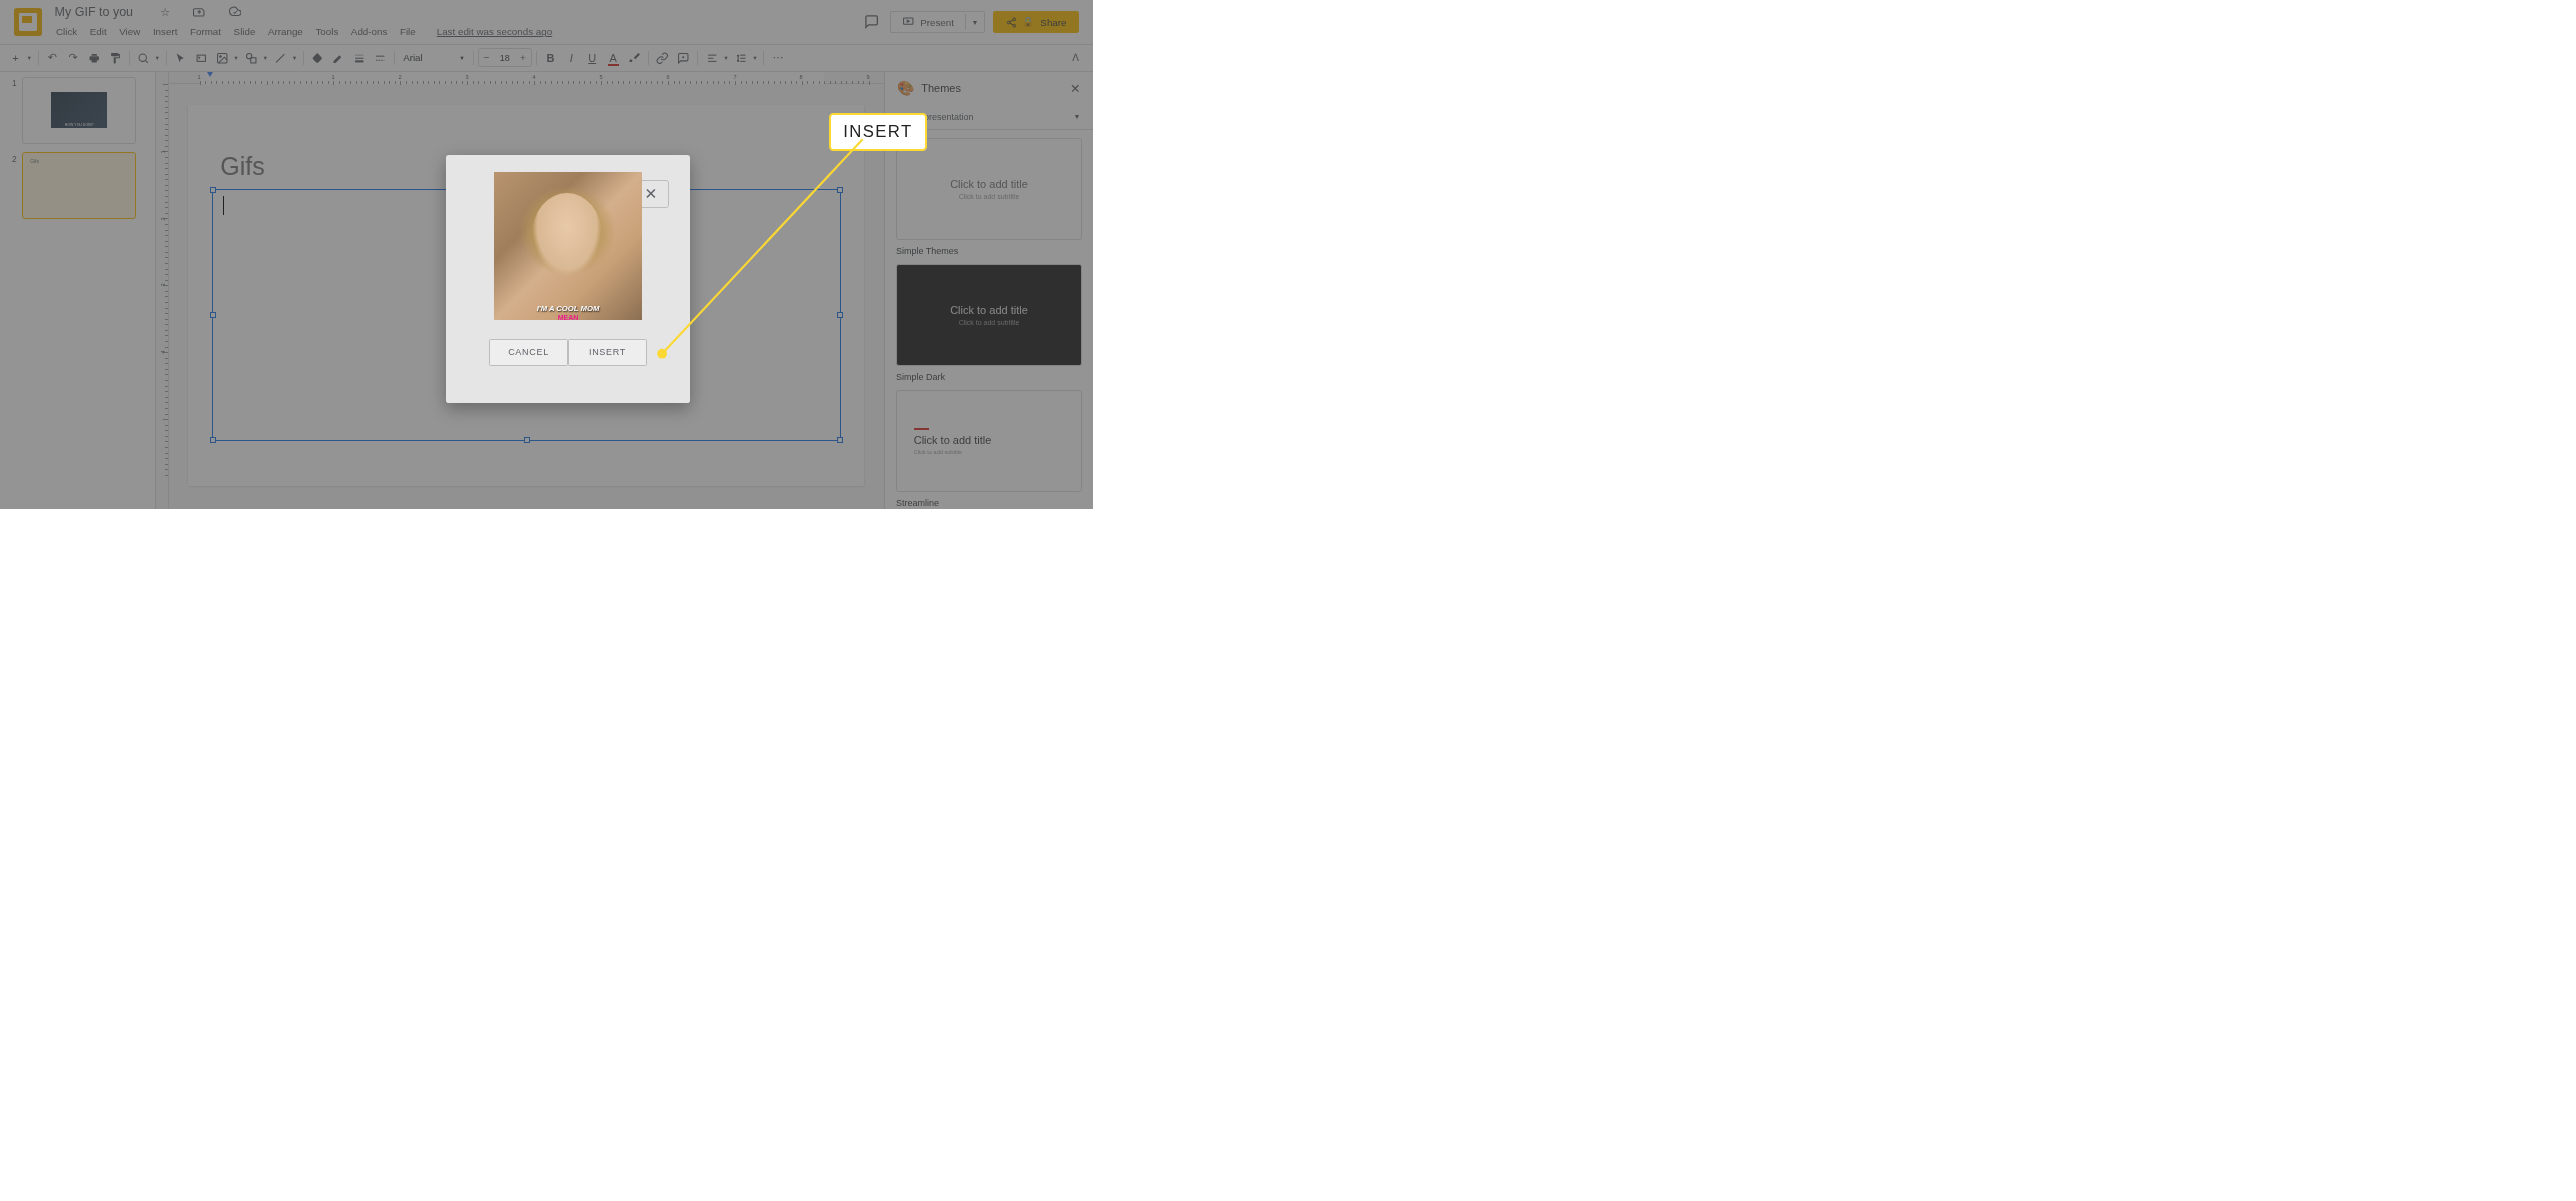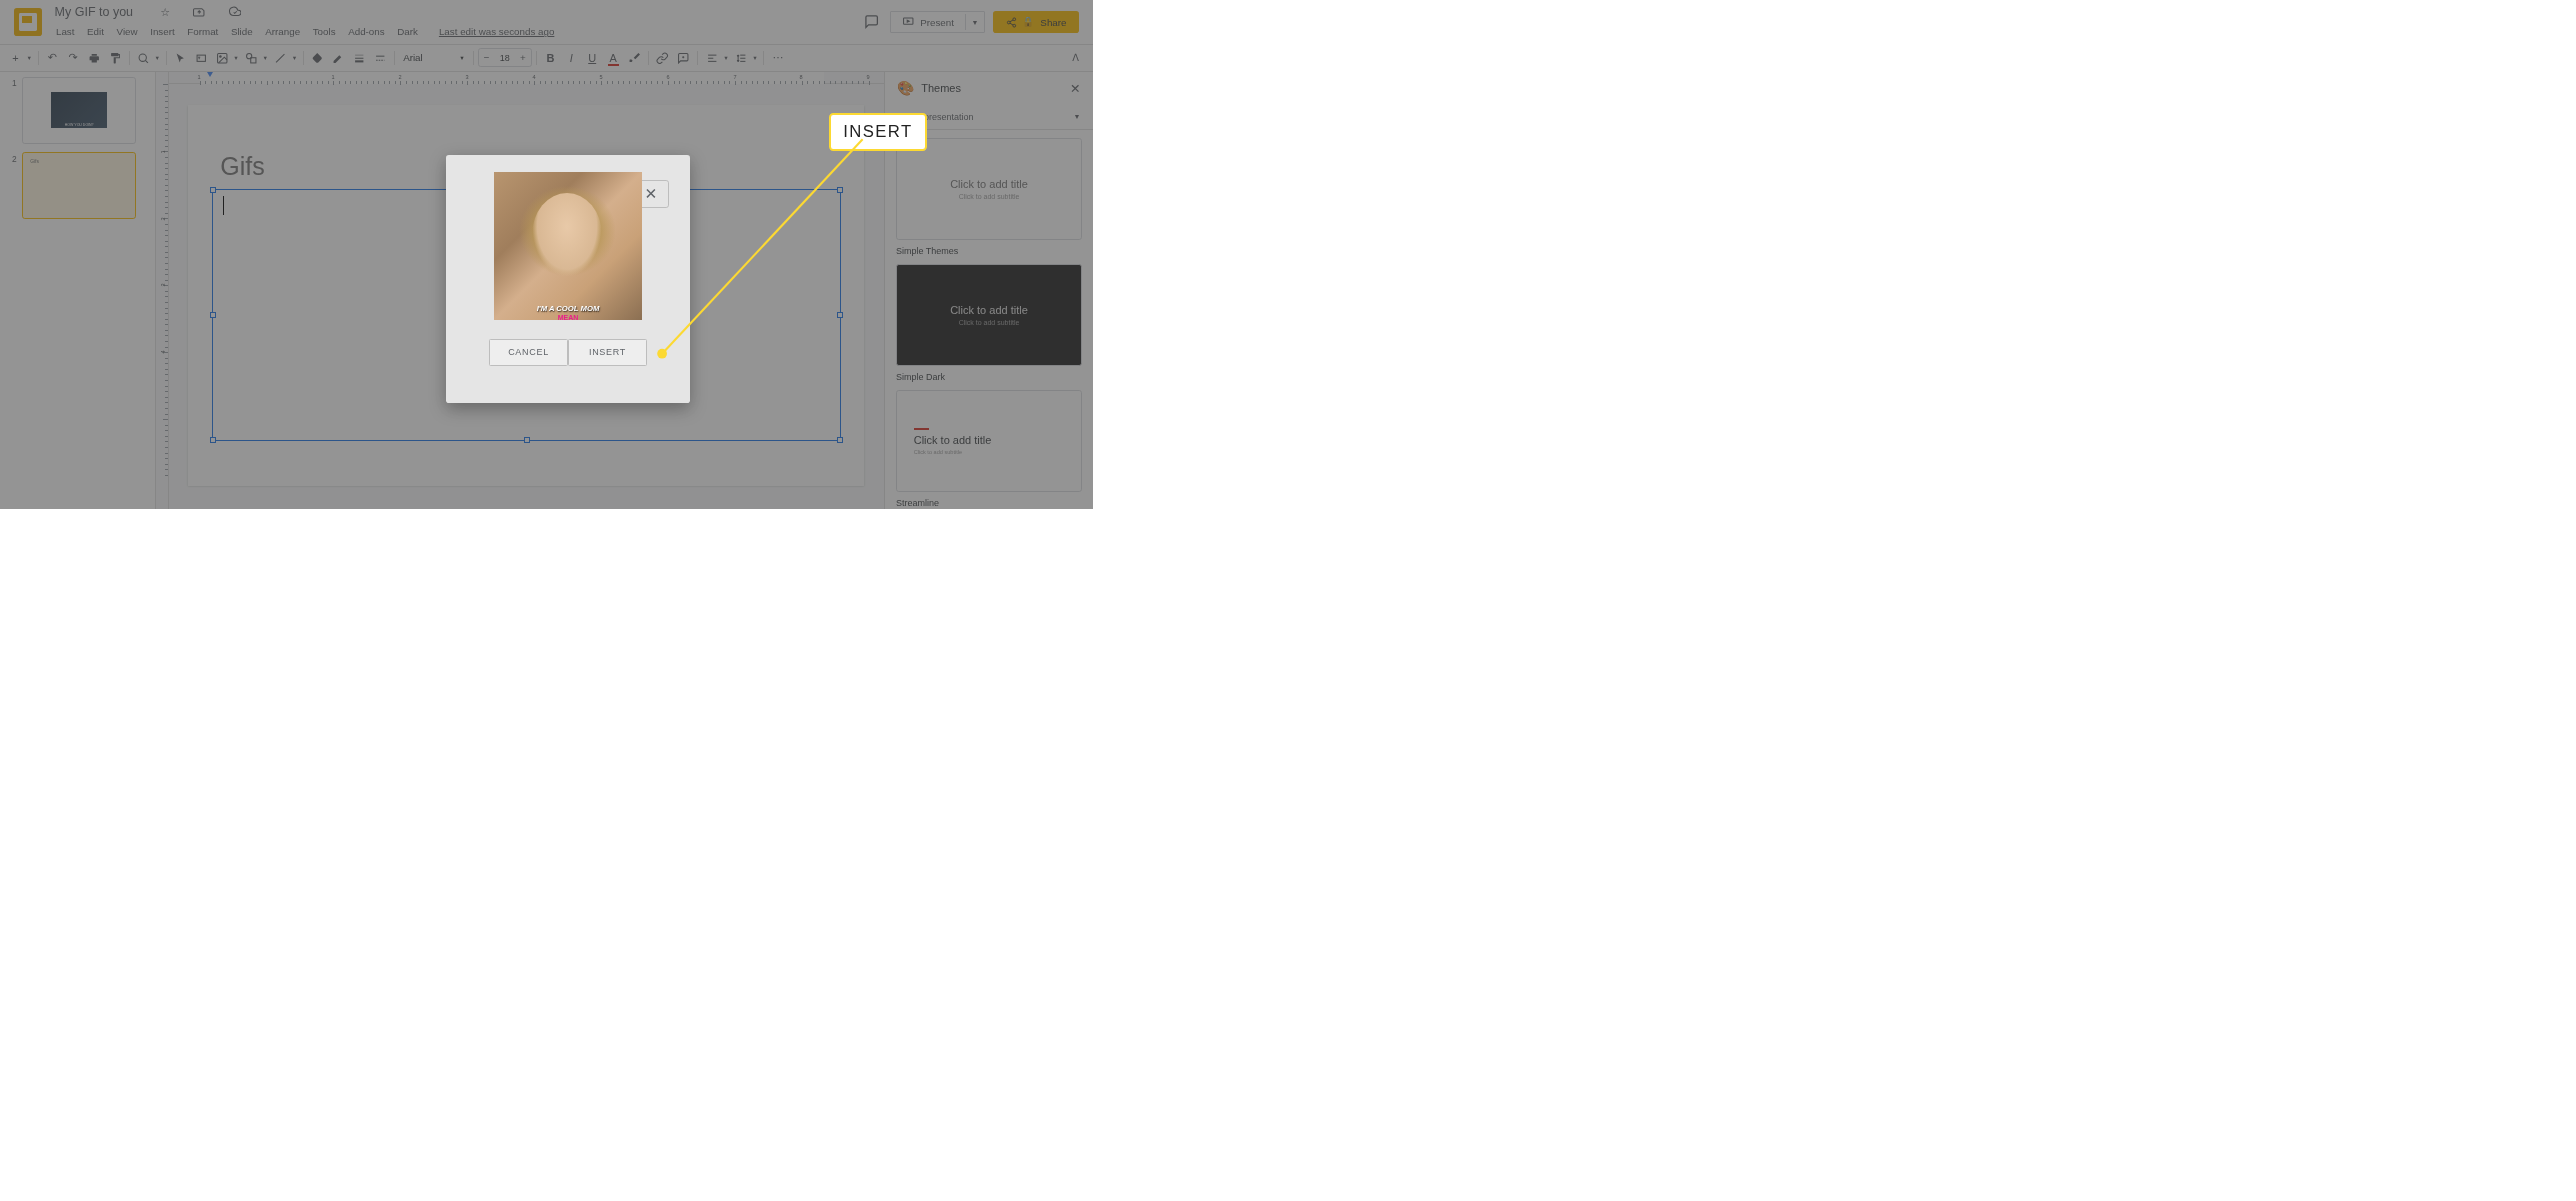--- a/index.html
+++ b/index.html
@@ -129,30 +129,30 @@
           </svg>
       </span>
       <span class="doc-icon">
         <svg class="icon" viewBox="0 0 24 24" fill="none" stroke="currentColor" stroke-width="2">
             <path d="M18 10h-1.26A8 8 0 1 0 9 20h9a5 5 0 0 0 0-10z"></path>
             <path d="M9 14l2 2 4-4"></path>
           </svg>
       </span>
     </div>
     <div class="menubar">
-      <span>Last</span>
+      <span>Click</span>
       <span>Edit</span>
       <span>View</span>
       <span>Insert</span>
       <span>Format</span>
       <span>Slide</span>
       <span>Arrange</span>
       <span>Tools</span>
       <span>Add-ons</span>
-      <span>Dark</span>
+      <span>File</span>
       <span class="last-edit">Last edit was seconds ago</span>
     </div>
   </div>
   <div class="title-right">
     <div class="comment-icon">
       <svg viewBox="0 0 24 24" width="15.3" height="15.3" fill="none" stroke="currentColor" stroke-width="2">
           <path d="M21 15a2 2 0 0 1-2 2H7l-4 4V5a2 2 0 0 1 2-2h14a2 2 0 0 1 2 2z"></path>
         </svg>
     </div>
     <div class="present-btn">

